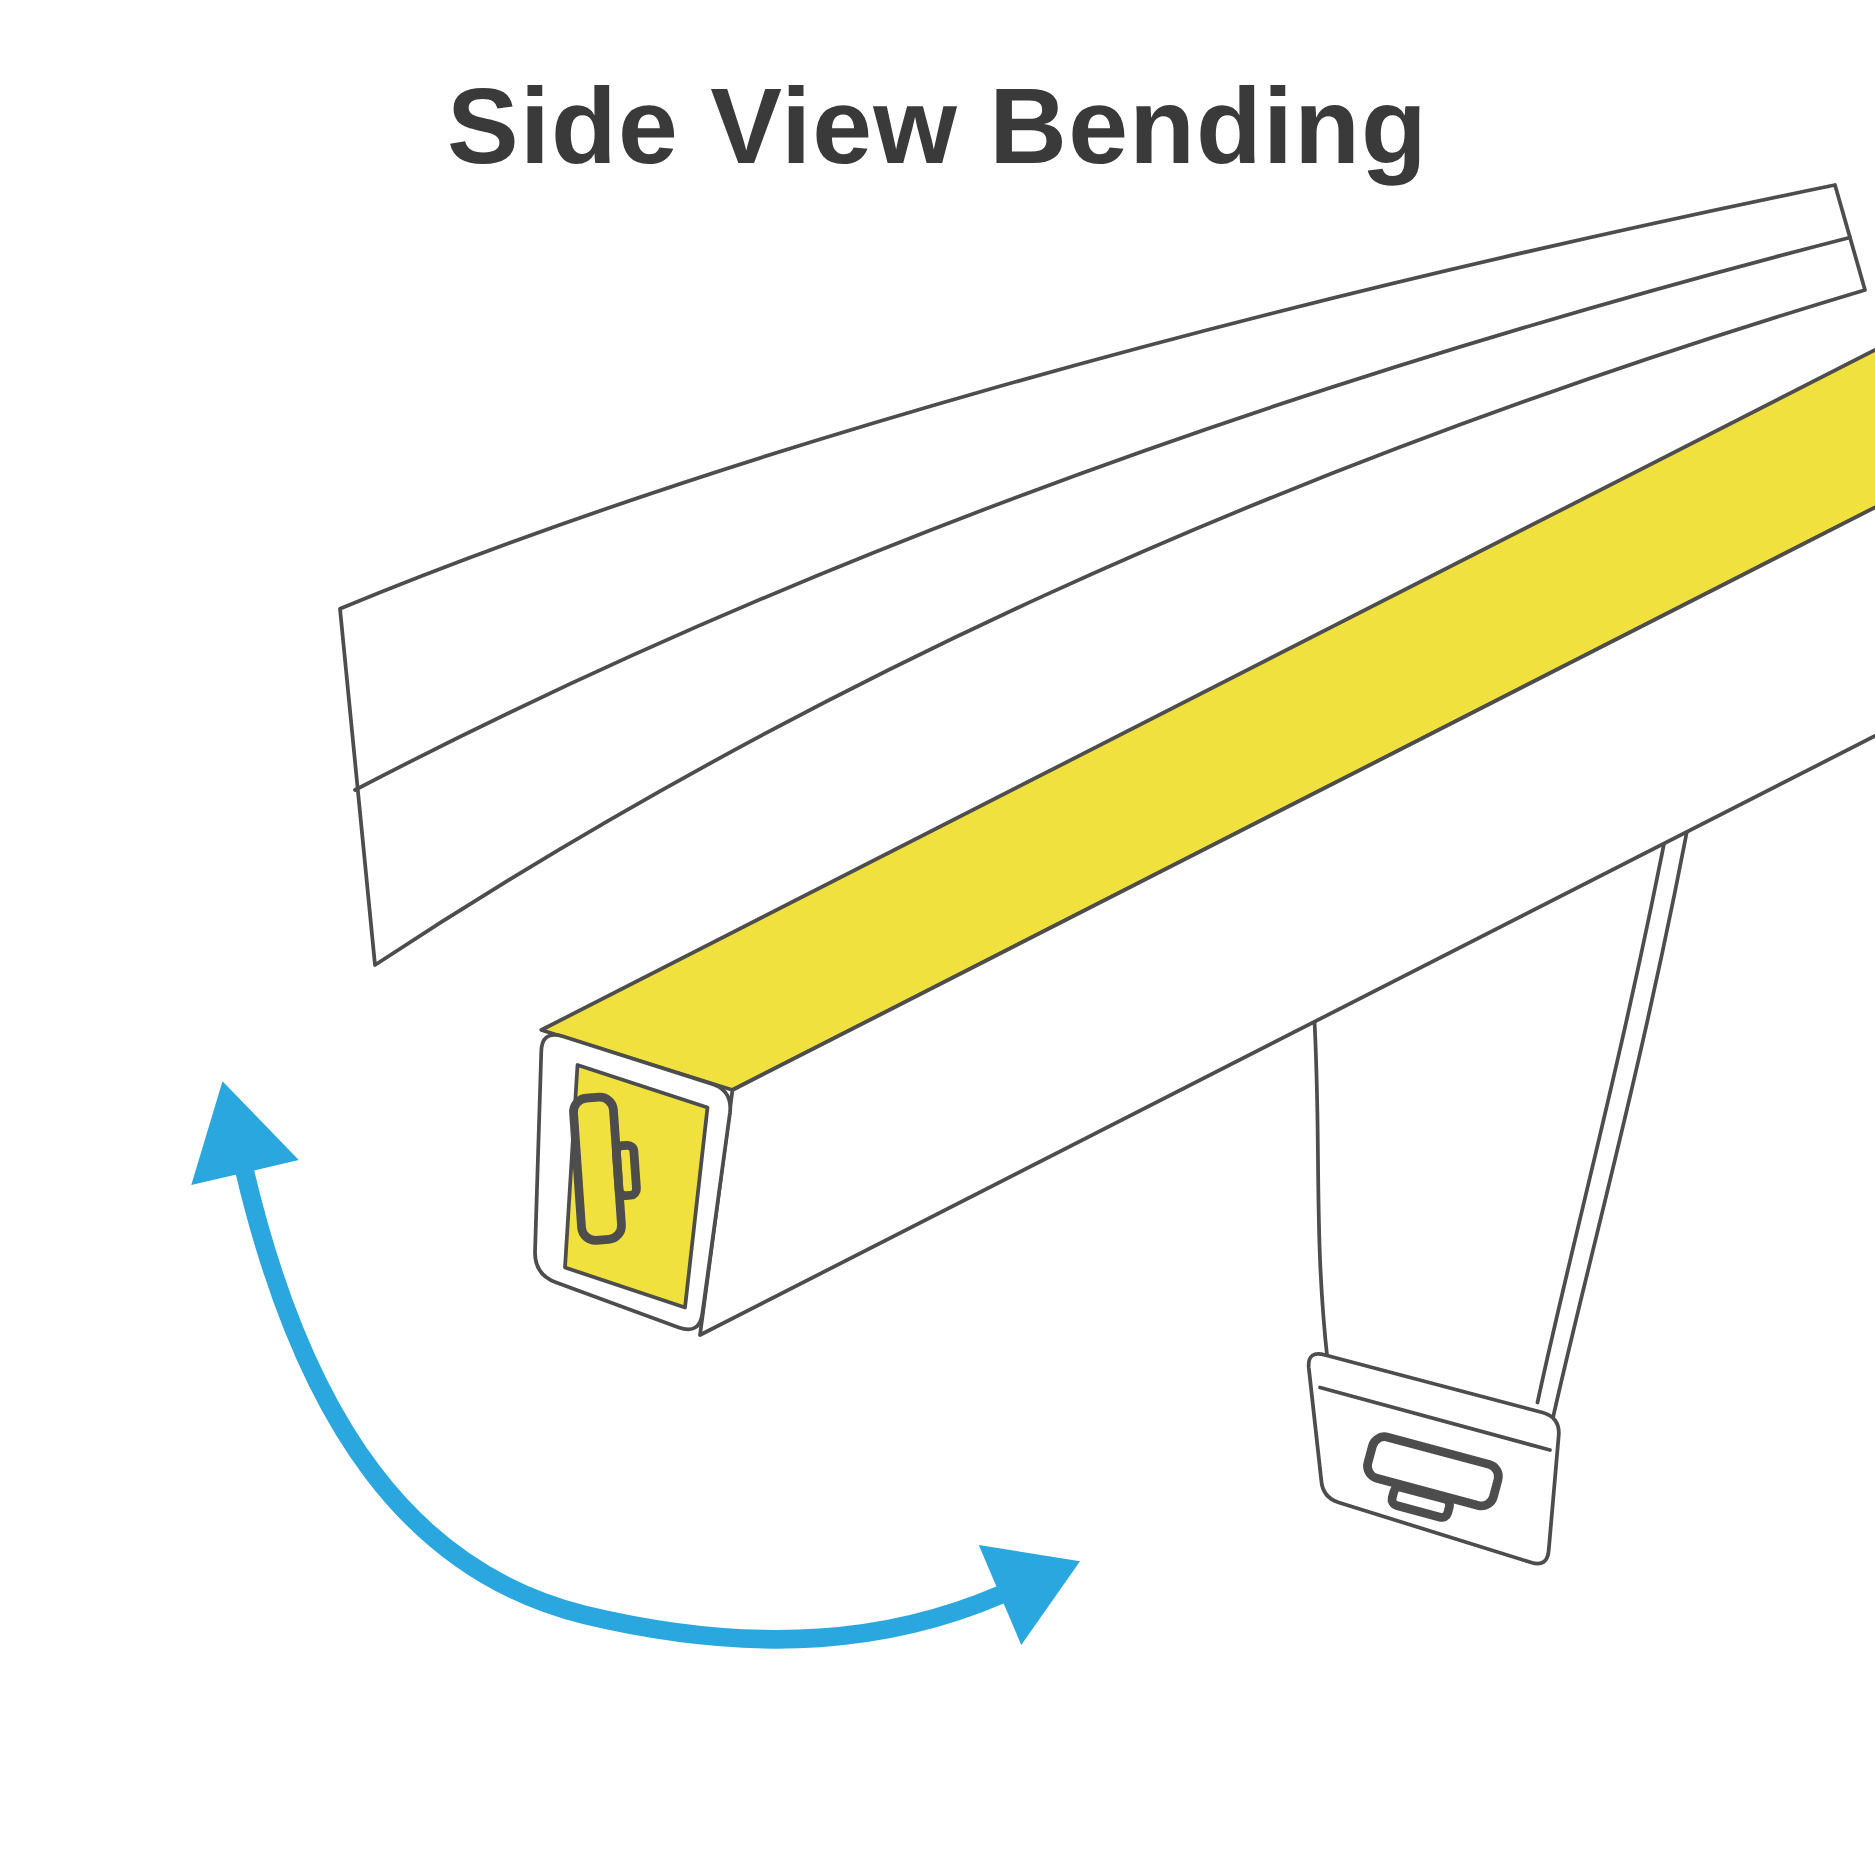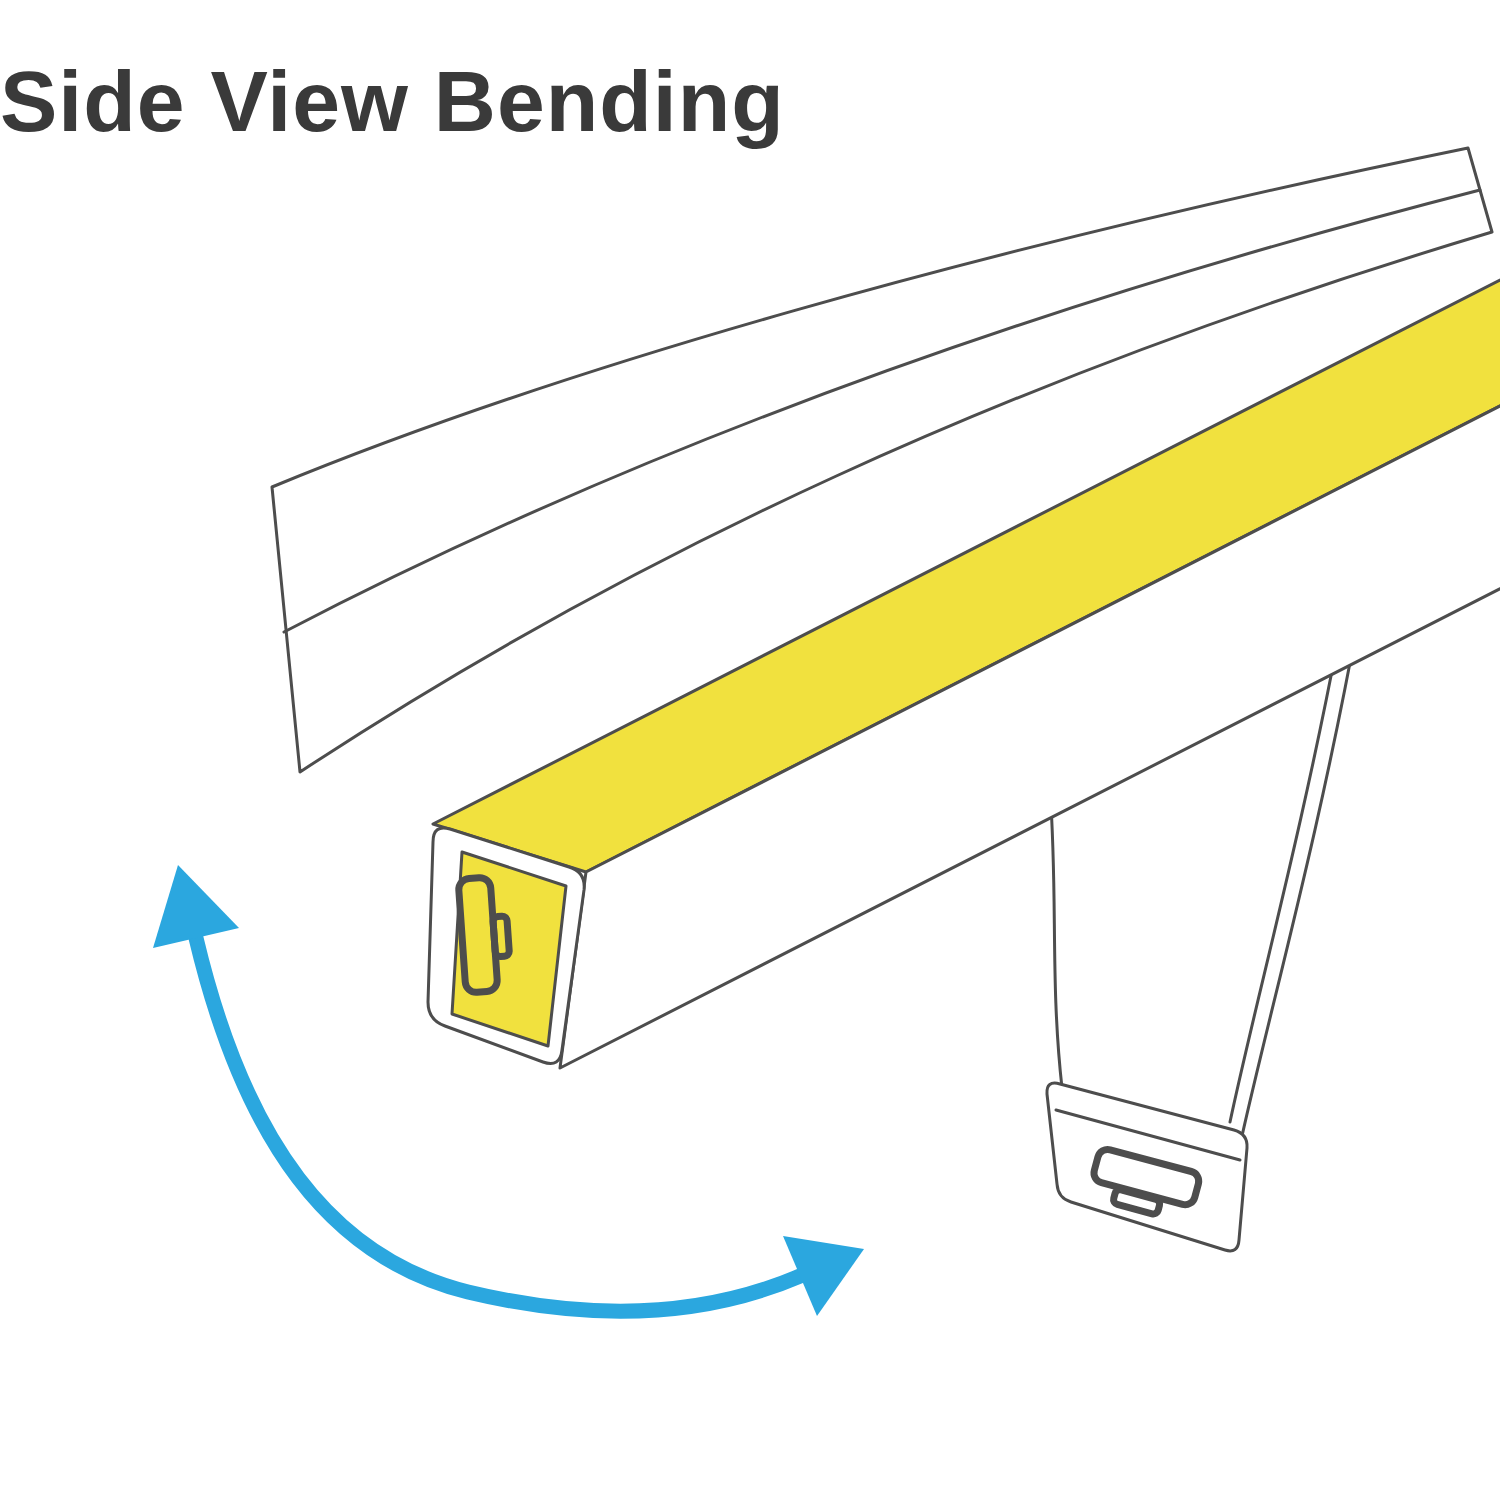--- a/index.html
+++ b/index.html
@@ -14,21 +14,21 @@
   .page{
     position:relative;
     width:1500px;height:1500px;
     background:var(--background);
     overflow:hidden;
     font-family:"Liberation Sans", sans-serif;
   }
   .title{
     position:absolute;
     top:52px;left:0;width:100%;
-    text-align:left;
+    text-align:center;
     font-size:86px;
     font-weight:600;
     letter-spacing:1px;
     color:var(--title-text);
   }
   .illustration{
     position:absolute;
     inset:0;
     width:100%;height:100%;
   }

